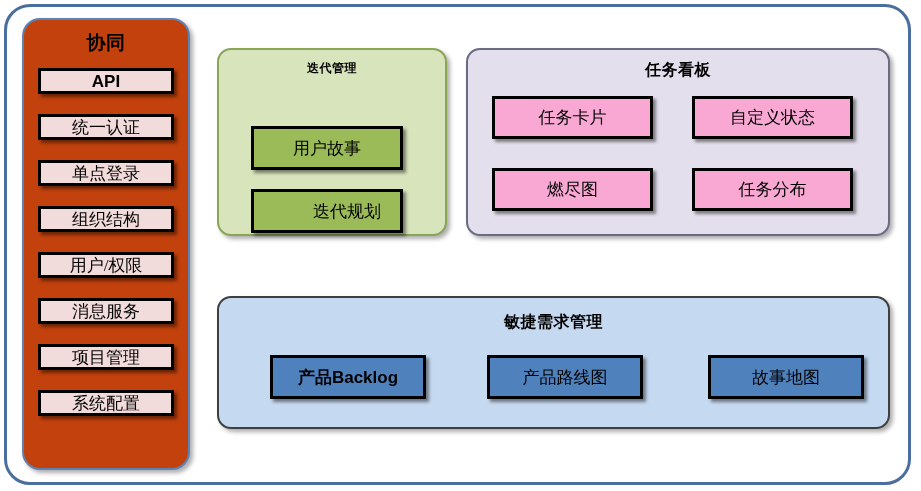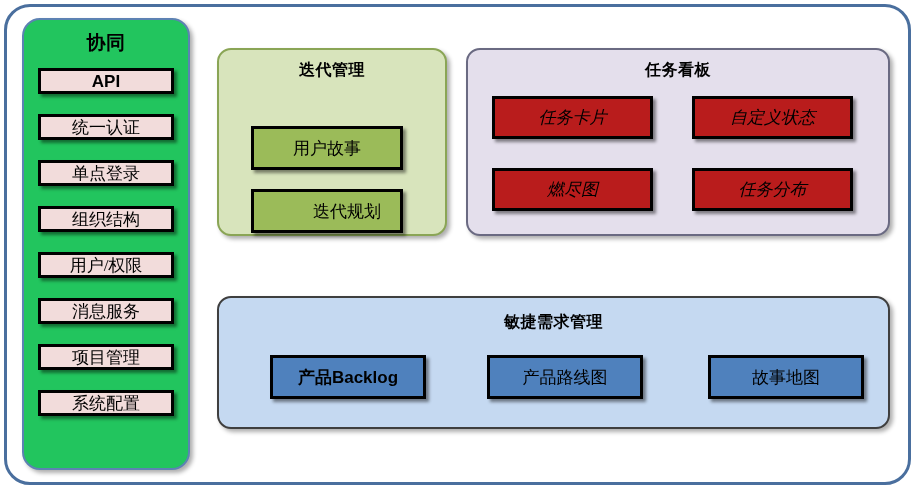--- a/index.html
+++ b/index.html
@@ -27,30 +27,30 @@
     position:absolute;left:0;right:0;
     text-align:center;
     font-family:"Liberation Sans", sans-serif;
     font-weight:bold;color:#000;
     letter-spacing:.5px;
   }
 
   
   #sidebar-panel{
     left:22px;top:18px;width:168px;height:452px;
-    background:#22c55e;border:2px solid #5d82b3;border-radius:18px;
+    background:#c2410c;border:2px solid #5d82b3;border-radius:18px;
   }
   #sidebar-panel .panel-title{top:10px;font-size:19px;}
 
   
   #iteration-panel{
     left:217px;top:48px;width:230px;height:188px;
     background:#d8e4bc;border:2px solid #8aa555;
   }
-  #iteration-panel .panel-title{top:10px;font-size:16px;}
+  #iteration-panel .panel-title{top:10px;font-size:12px;}
 
   
   #taskboard-panel{
     left:466px;top:48px;width:424px;height:188px;
     background:#e4dfec;border:2px solid #6a6a82;
   }
   #taskboard-panel .panel-title{top:10px;font-size:16px;}
 
   
   #agile-panel{
@@ -67,21 +67,21 @@
     box-shadow:3px 3px 3px rgba(0,0,0,.45);
     font-family:"Liberation Serif", serif;
     color:#000;
     text-align:center;
     line-height:1;
   }
   .box.sans{font-family:"Liberation Sans", sans-serif;font-weight:bold;}
 
   .box-pink{background:#f2dcdb;}
   .box-green{background:#9bbb59;}
-  .box-purple{background:#b91c1c;font-style:italic;}
+  .box-purple{background:#f9a8d4;}
   .box-blue{background:#4f81bd;}
 
   
   .sb-item{left:38px;width:136px;height:26px;font-size:17px;}
 
   
   .it-box{left:251px;width:152px;height:44px;font-size:17px;margin-top:31px;}
 
   
   .tb-box{width:161px;height:43px;font-size:17px;}

